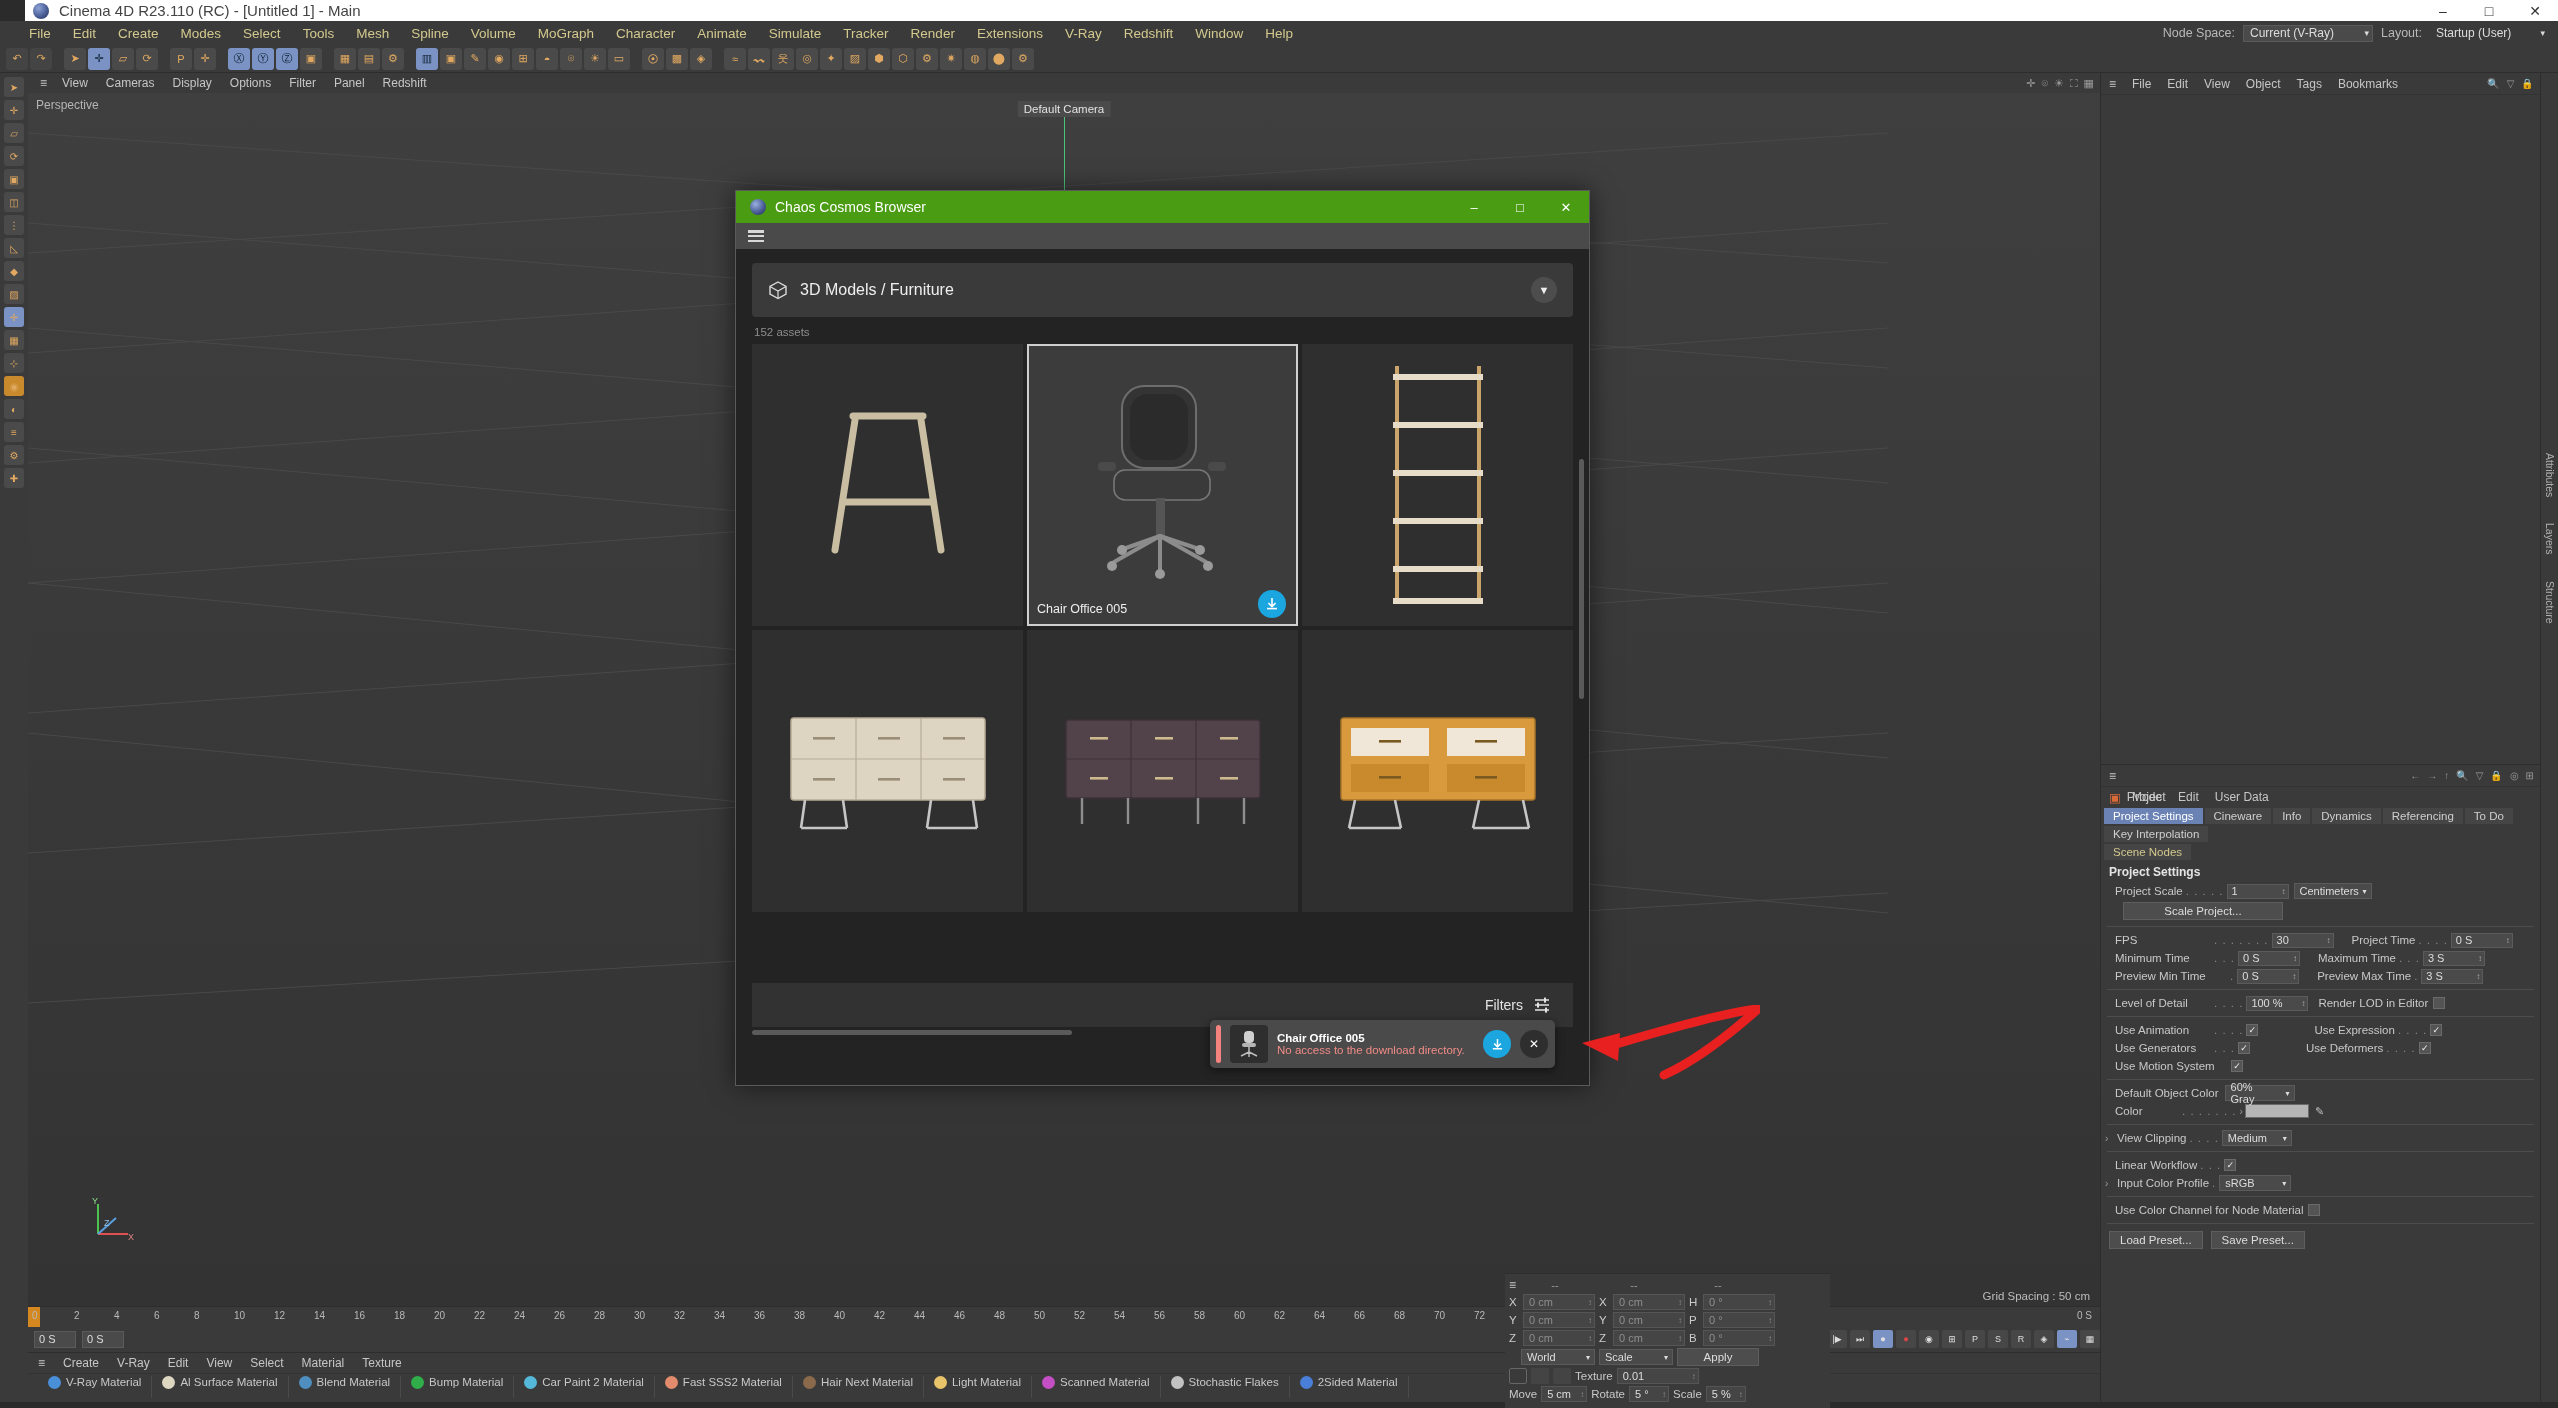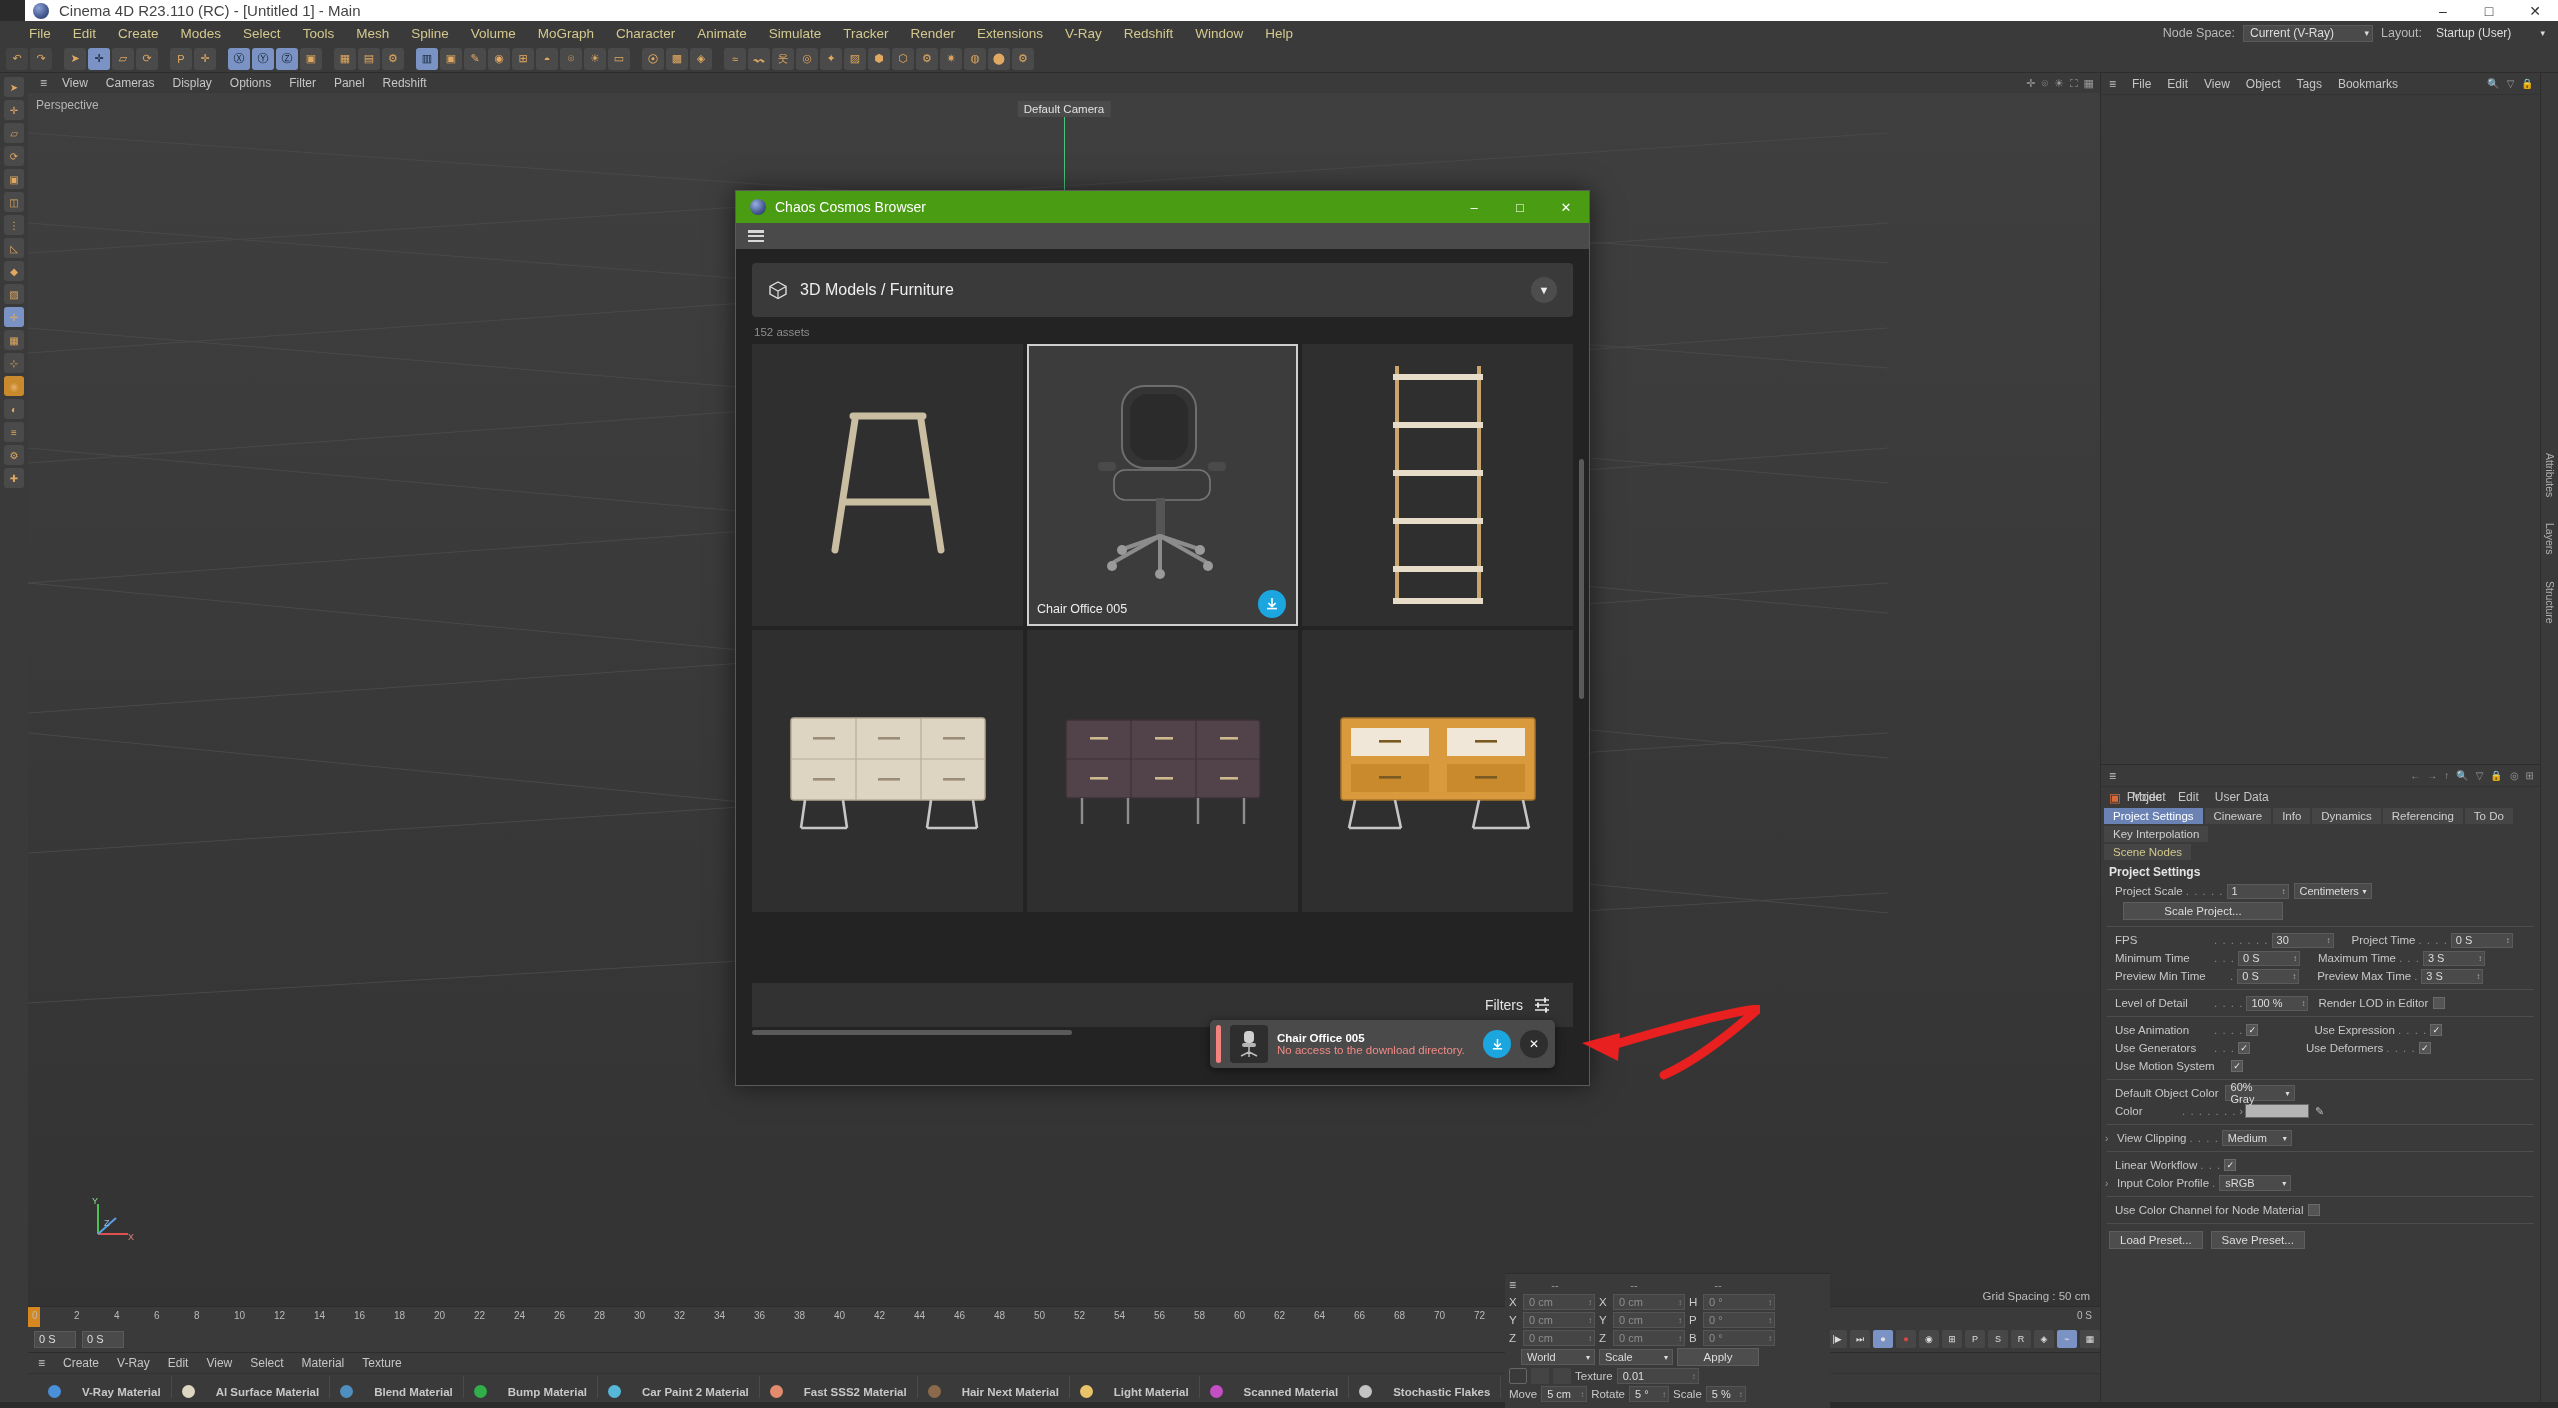--- a/index.html
+++ b/index.html
@@ -76,22 +76,22 @@
     display:flex;align-items:center;justify-content:center;font-size:9px;color:#ddd;}
   .tpb.red { color:#d84545; }
 
   
   .matmgr { height:50px; background:#3a3a3a; border-top:1px solid #2d2d2d; }
   .matmenu { height:20px; display:flex; align-items:center; padding-left:10px;
     font-size:12px; gap:0; }
   .matmenu .mmi { padding:0 9px; color:#c6c6c6; }
   .matlist { height:26px; display:flex; align-items:center; padding-left:10px; gap:0;
     border-top:1px solid #333; }
-  .matitem { display:flex; align-items:flex-end; gap:21px; padding:0 10px; font-size:11.5px;
-    border-right:1px solid #4a4a4a; height:22px; white-space:nowrap;font-weight:bold; }
+  .matitem { display:flex; align-items:flex-start; gap:5px; padding:0 10px; font-size:11.5px;
+    border-right:1px solid #4a4a4a; height:22px; white-space:nowrap; }
   .msphere { width:13px; height:13px; border-radius:50%; flex:none; }
 
   
   .rightcol { width:440px; background:#3a3a3a; display:flex; flex-direction:column;
     border-left:1px solid #2d2d2d; }
   .objmenu { height:22px; background:#3a3a3a; display:flex; align-items:center;
     padding-left:8px; font-size:12px; gap:0; border-bottom:1px solid #333; }
   .objmenu .omi { padding:0 8px; color:#c6c6c6; }
   .objmenu .oicons { margin-left:auto; display:flex; gap:7px; padding-right:6px;
     color:#9a9a9a; font-size:10px; }

